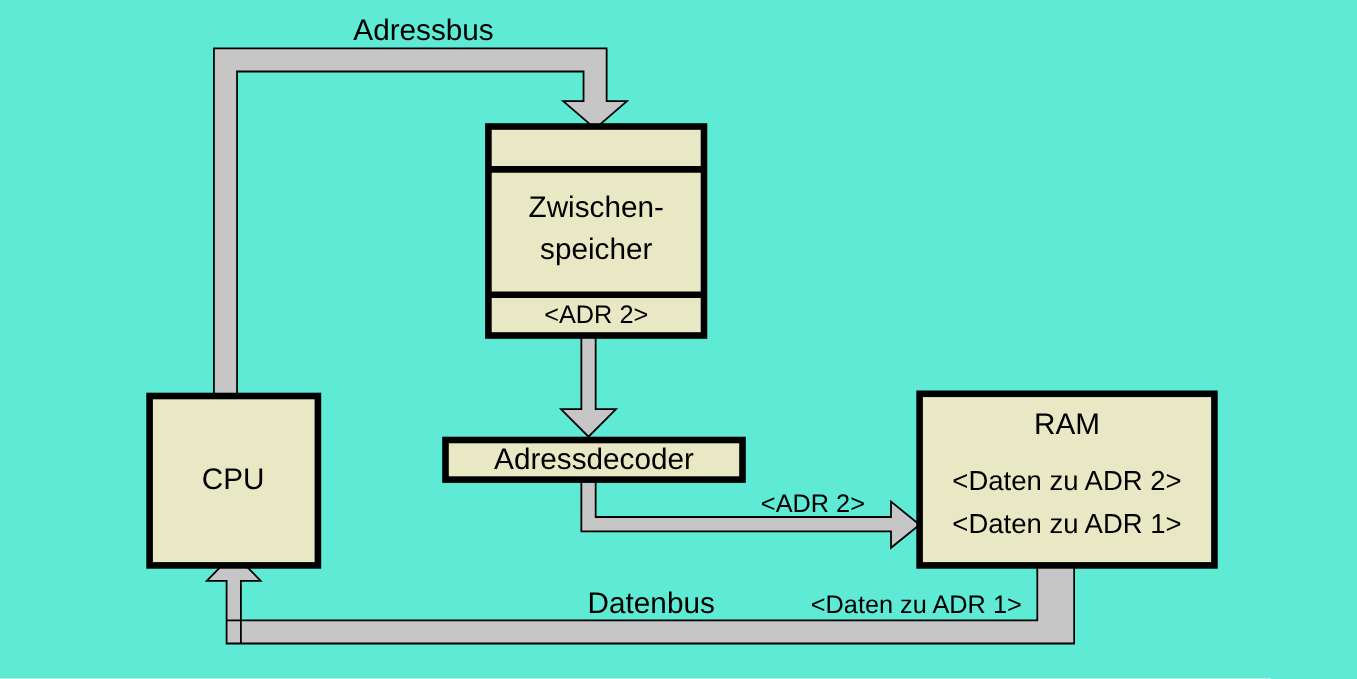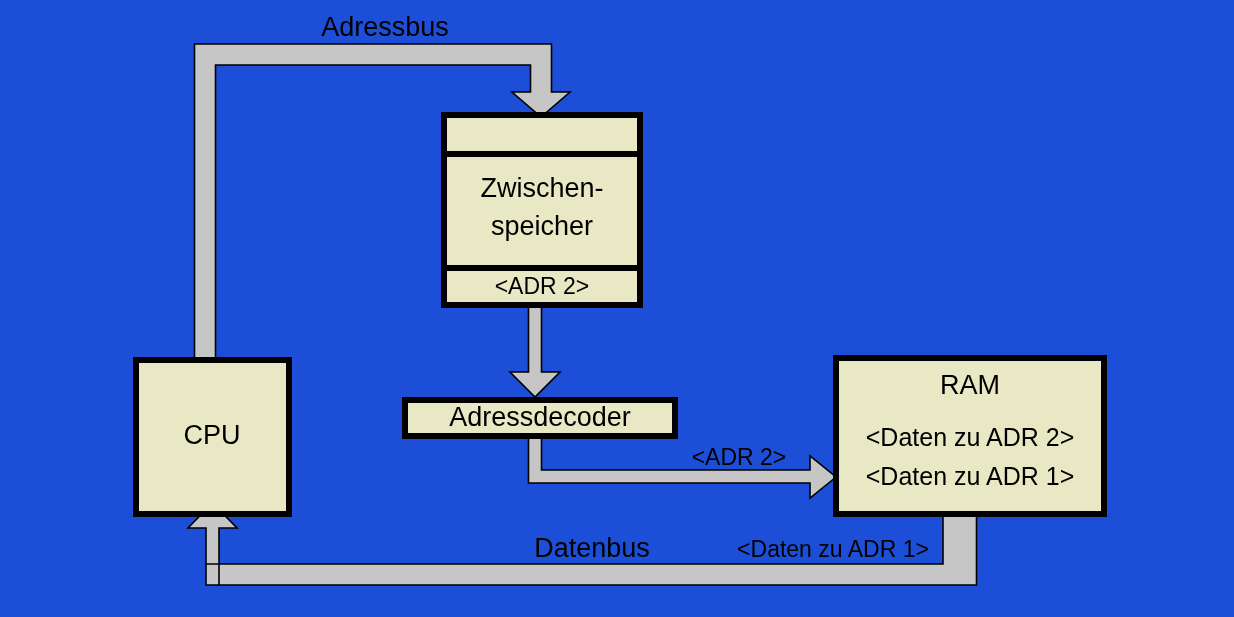--- a/index.html
+++ b/index.html
@@ -8,21 +8,21 @@
     padding: 0;
     background: #ffffff;
   }
   body {
     font-family: "Liberation Sans", sans-serif;
   }
   #diagram-root {
     position: relative;
     width: 1234px;
     height: 617px;
-    background: #1d4ed8;
+    background: #5eead4;
     overflow: hidden;
   }
   svg.diagram-canvas {
     position: absolute;
     left: 0;
     top: 0;
     width: 1234px;
     height: 617px;
     display: block;
   }

